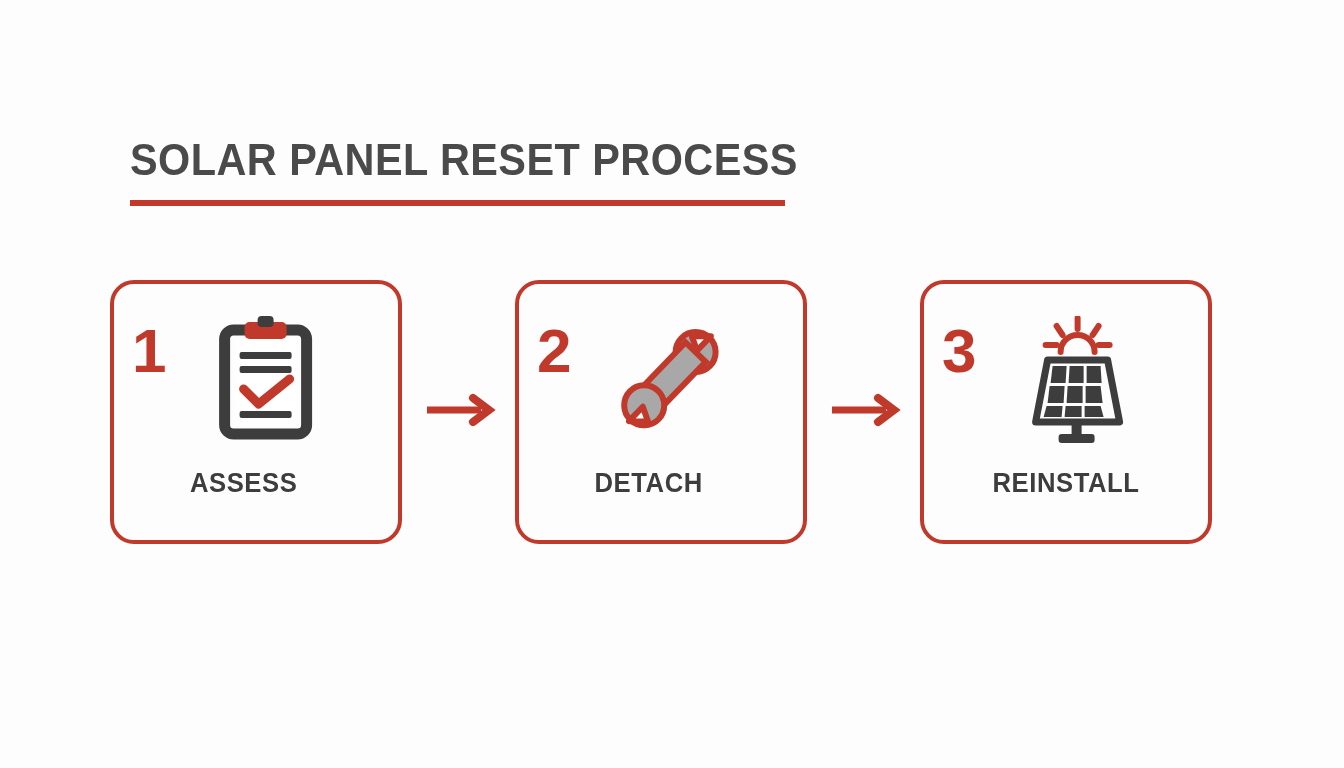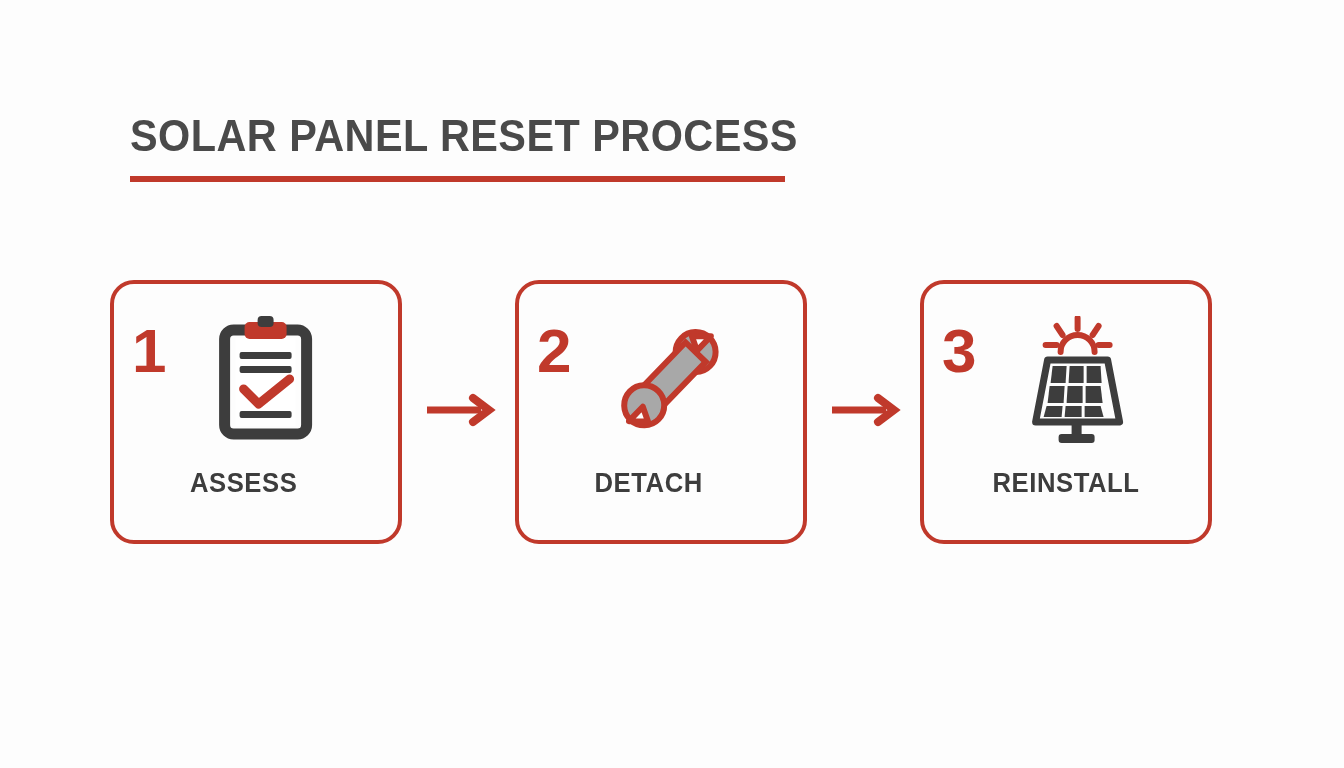--- a/index.html
+++ b/index.html
@@ -17,21 +17,21 @@
     position: relative;
     width: 1344px;
     height: 768px;
     background: #fdfdfd;
   }
 
   
   #title-block {
     position: absolute;
     left: 130px;
-    top: 112px;
+    top: 136px;
     width: 900px;
   }
   #page-title {
     font-family: "Liberation Sans", sans-serif;
     font-size: 45px;
     font-weight: bold;
     letter-spacing: 0.5px;
     color: #4a4a4a;
     line-height: 1.05;
     white-space: nowrap;

